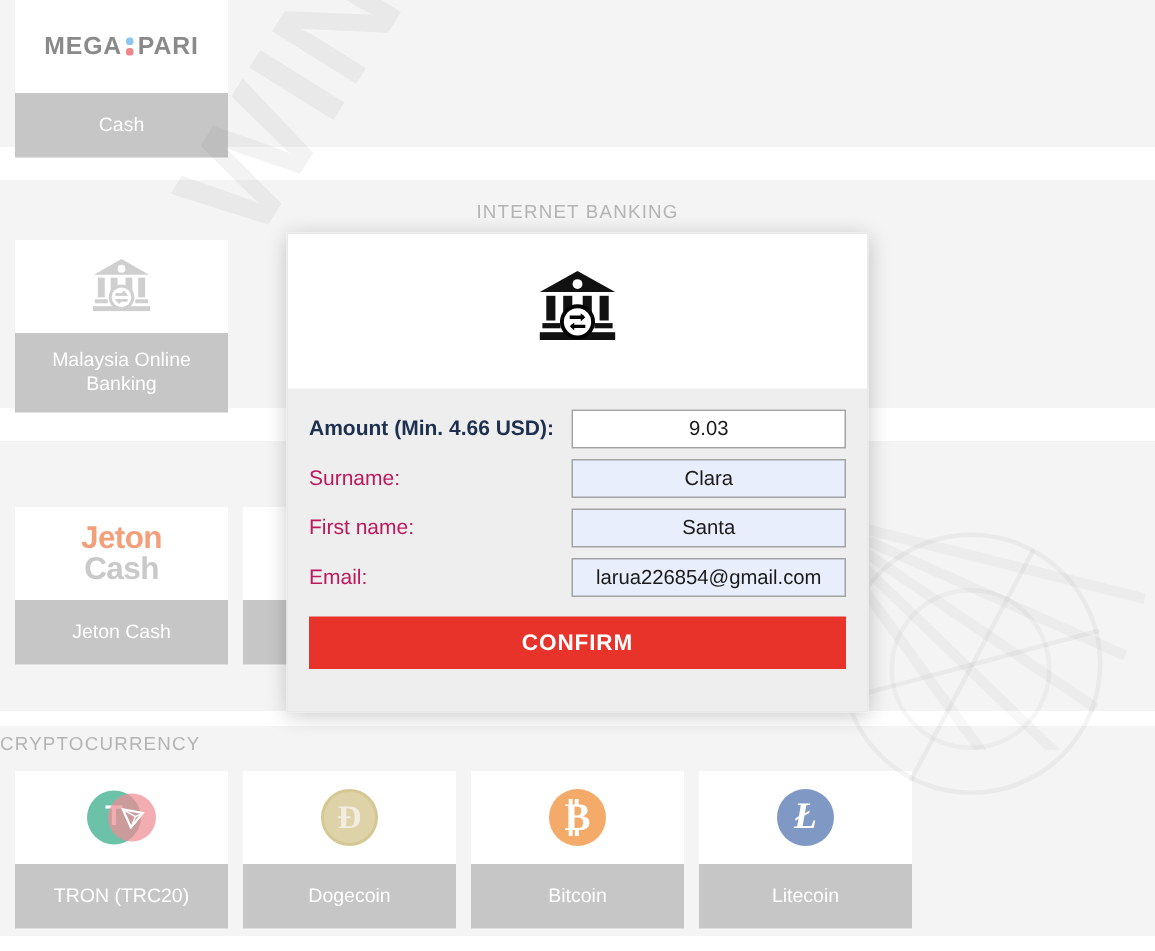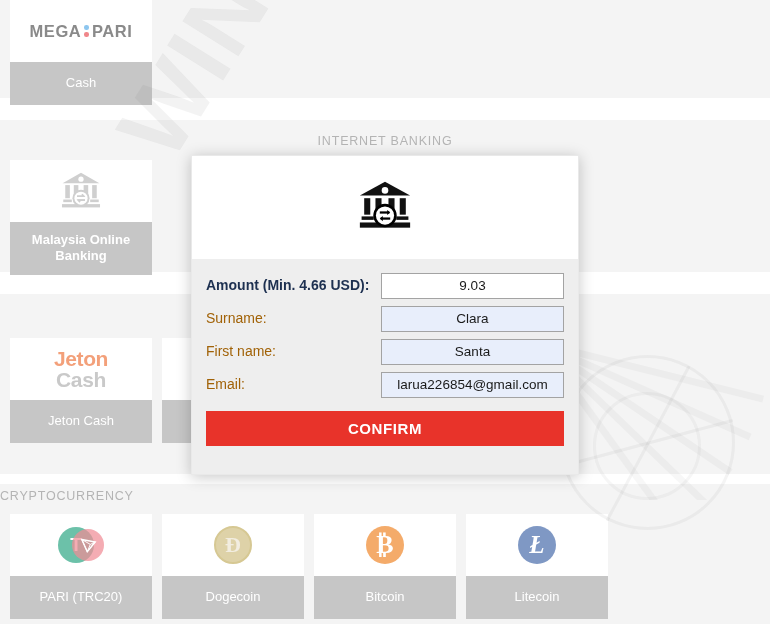--- a/index.html
+++ b/index.html
@@ -215,21 +215,21 @@
     height: 215px;
   }
   .form-row {
     display: flex;
     align-items: flex-start;
     margin-bottom: 7px;
   }
   .form-label {
     width: 175px;
     font-size: 14px;
-    color: #a16207;
+    color: #be185d;
     line-height: 1.25;
     padding-top: 4px;
     font-family: "Liberation Sans", sans-serif;
   }
   .form-label.bold { font-weight: 700; color: #1d3050; }
   .form-field {
     flex: 1;
     height: 26px;
     border: 1px solid #a3a3a3;
     background: #ffffff;
@@ -295,21 +295,21 @@
             <span class="mp-dot red"></span>
           </span>
           <span>PARI</span>
         </span>
       </div>
       <div class="tile-label">Cash</div>
     </div>
   </div>
 
   <div class="section-title" style="top:134px;right:auto;left:0;width:770px;text-align:center;">INTERNET BANKING</div>
-  <div class="tiles-row" style="top:160px;font-weight:bold;">
+  <div class="tiles-row" style="top:160px;">
     <div class="tile">
       <div class="tile-logo bank-icon-grey" style="height:62px;">
         <svg width="42" height="40" viewBox="0 0 64 60" aria-hidden="true">
           <path d="M32 2 L60 18 L4 18 Z"></path>
           <circle cx="32" cy="12" r="4" fill="#ffffff"></circle>
           <rect x="8" y="21" width="7" height="20"></rect>
           <rect x="21" y="21" width="7" height="20"></rect>
           <rect x="36" y="21" width="7" height="20"></rect>
           <rect x="49" y="21" width="7" height="20"></rect>
           <rect x="5" y="43" width="13" height="4"></rect>
@@ -349,21 +349,21 @@
         <span class="usdt-wrap">
           <span class="usdt-c1">T</span>
           <span class="usdt-c2">
             <svg width="17" height="16" viewBox="0 0 28 26" aria-hidden="true">
               <path d="M3 4 L25 8 L12 24 Z" fill="none" stroke="#ffffff" stroke-width="2.4"></path>
               <path d="M3 4 L12 24 M12 24 L25 8 M3 4 L17 12 L25 8 M17 12 L12 24" fill="none" stroke="#ffffff" stroke-width="1.6"></path>
             </svg>
           </span>
         </span>
       </div>
-      <div class="tile-label">PARI (TRC20)</div>
+      <div class="tile-label">TRON (TRC20)</div>
     </div>
 
 
     <div class="tile">
       <div class="tile-logo">
         <span class="coin doge">
           <span>Ð</span>
         </span>
       </div>
       <div class="tile-label">Dogecoin</div>

